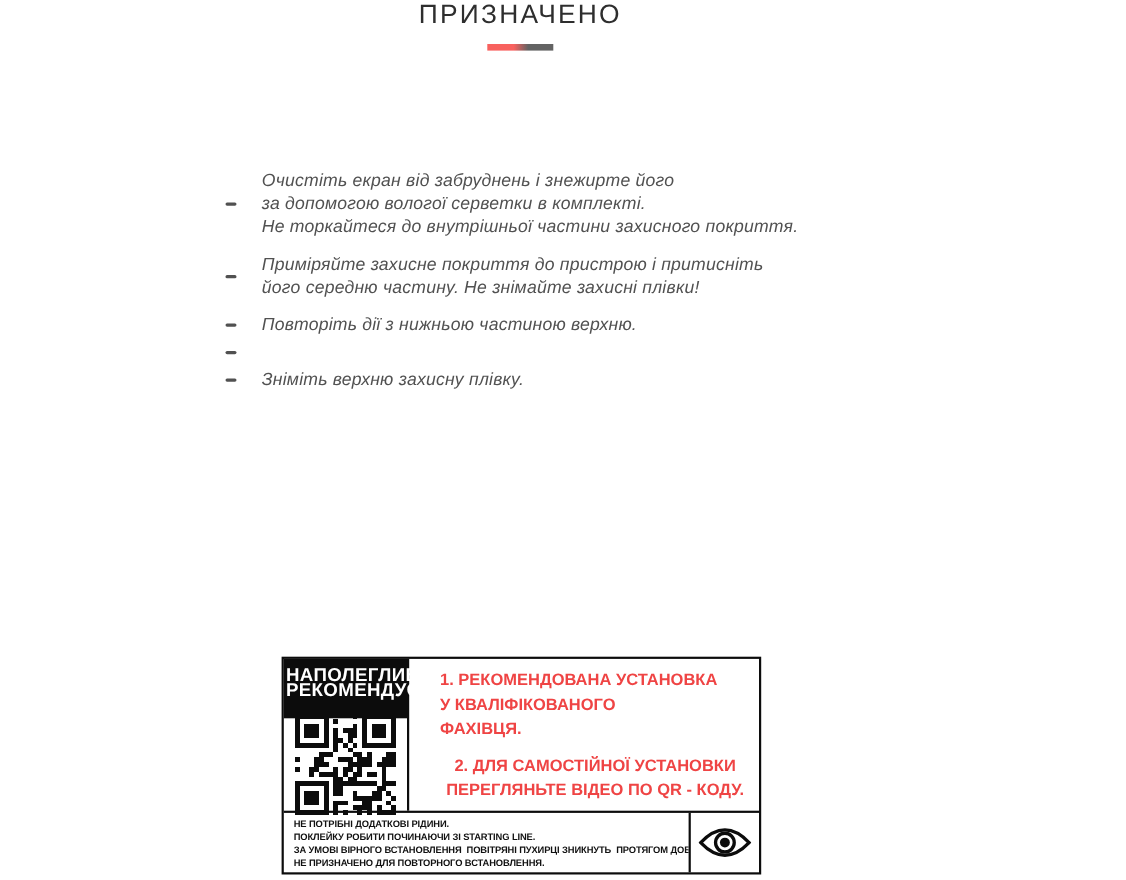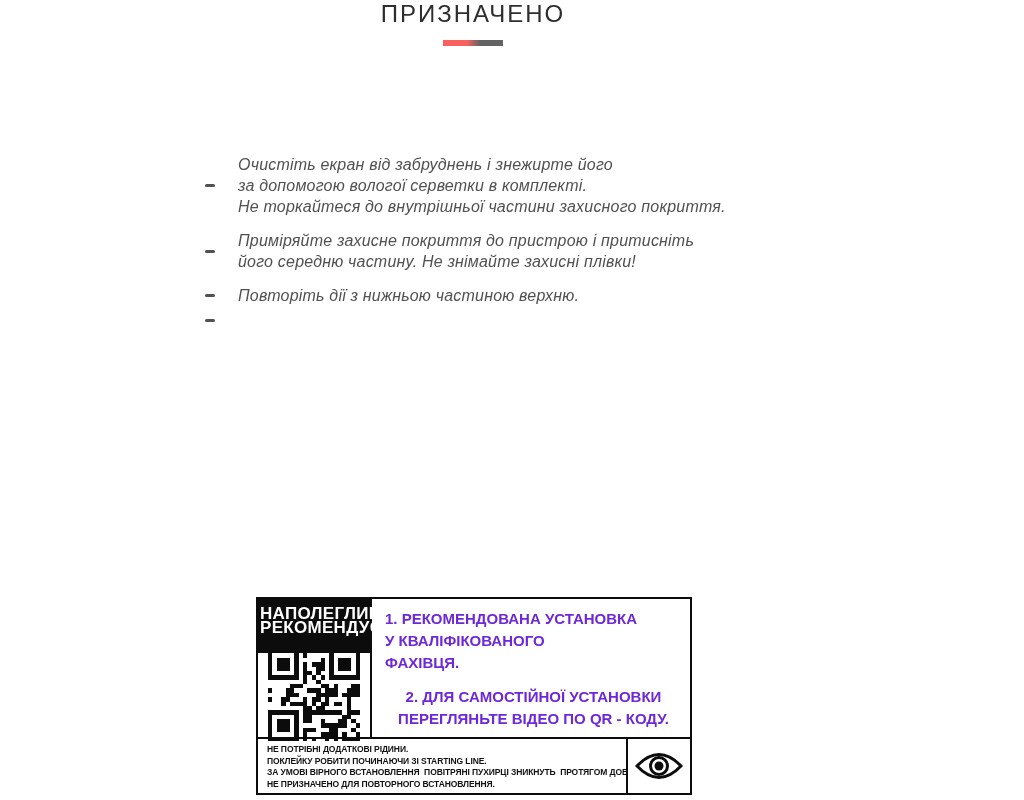--- a/index.html
+++ b/index.html
@@ -72,22 +72,22 @@
     text-align:center;
     padding:8px 2px 18px 2px;
   }
   .qr-wrap{
     flex:1 1 auto;
     display:flex;align-items:center;justify-content:center;
     min-height:0;
   }
   .cell-right{
     flex:1 1 auto;
-    padding:9px 8px 0 13px;
-    color:#6d28d9;
+    padding:9px 8px 0 28px;
+    color:#ef4444;
   }
   .cell-right p{
     margin:0;
     font-size:15px;line-height:22px;font-weight:700;
   }
   .cell-right p + p{margin-top:12px;text-align:center;}
   .row-bottom{
     flex:0 0 54px;height:54px;
     display:flex;
     border-radius:19px;
@@ -123,20 +123,24 @@
       <li>
         <span class="dash"></span>
         <div class="step-text">Приміряйте захисне покриття до пристрою і притисніть<br>його середню частину. Не знімайте захисні плівки!</div>
       </li>
       <li>
         <span class="dash"></span>
         <div class="step-text">Повторіть дії з нижньою частиною верхню.</div>
       </li>
       <li>
         <span class="dash"></span>
+      </li>
+      <li>
+        <span class="dash"></span>
+        <div class="step-text">Зніміть верхню захисну плівку.</div>
       </li>
     </ul>
 
   <div class="info-box">
     <div class="row-top">
       <div class="cell-left">
         <div class="badge">НАПОЛЕГЛИВО<br>РЕКОМЕНДУЄМО</div>
         <div class="qr-wrap">
           <svg id="qr" class="qr-svg" width="92" height="92" viewBox="0 0 21 21" shape-rendering="crispEdges" xmlns="http://www.w3.org/2000/svg">
               <rect x="0" y="0" width="1" height="1" fill="#0c0c0c"></rect>

